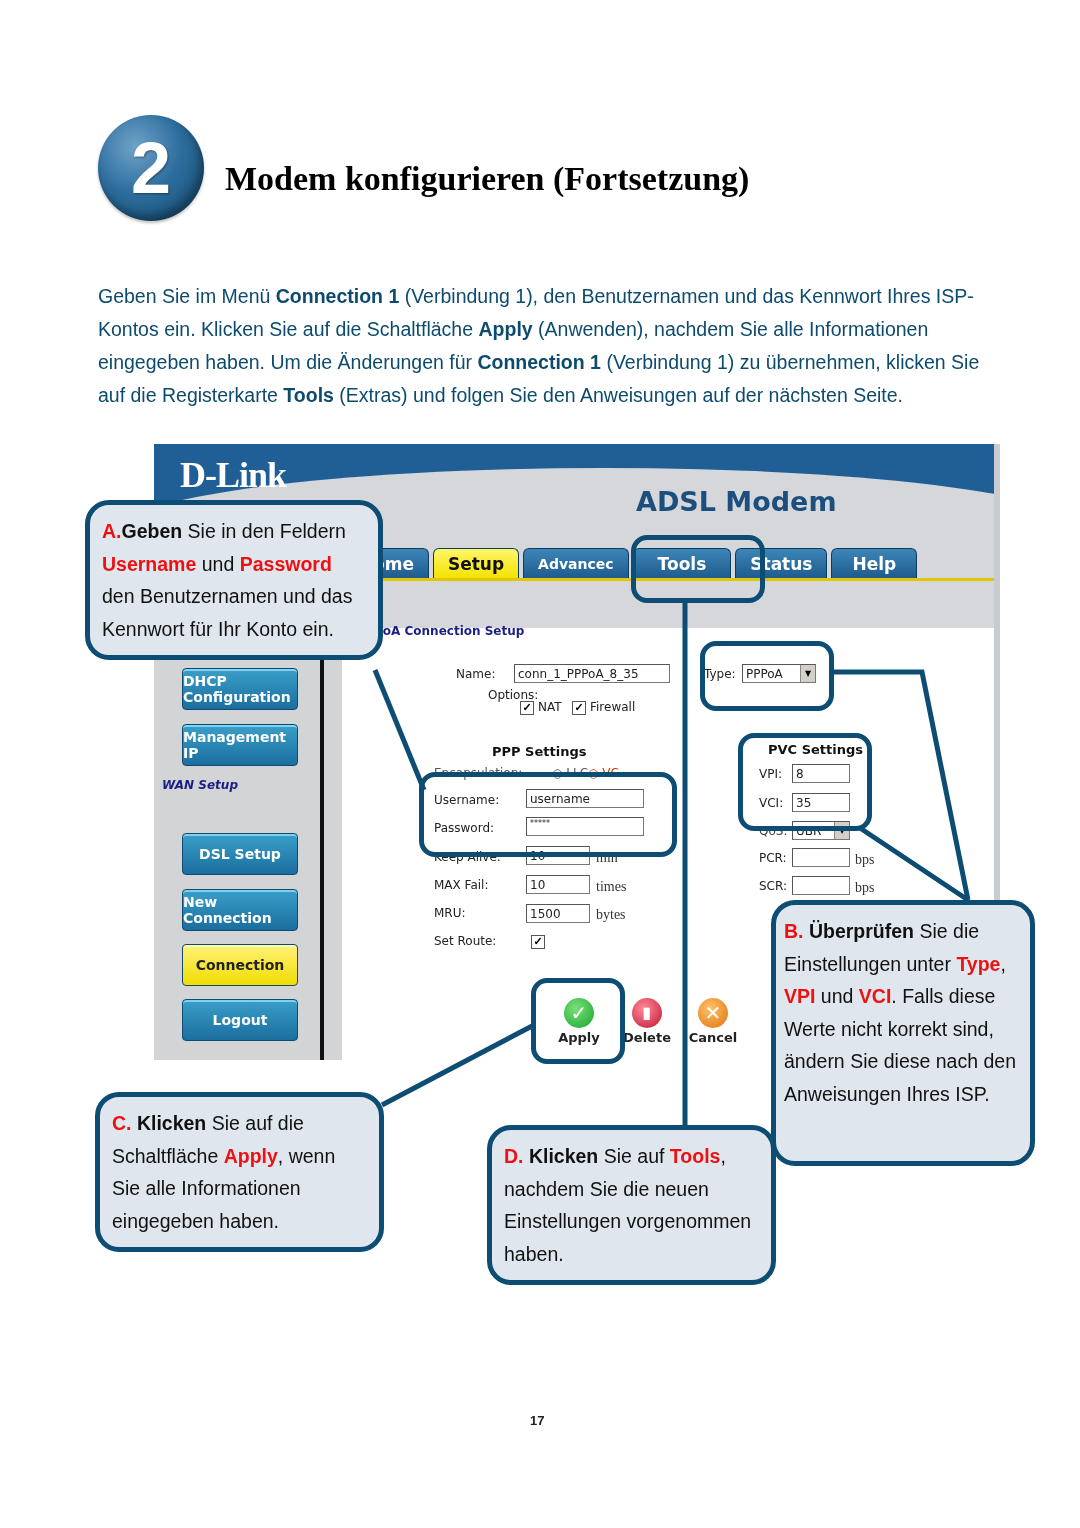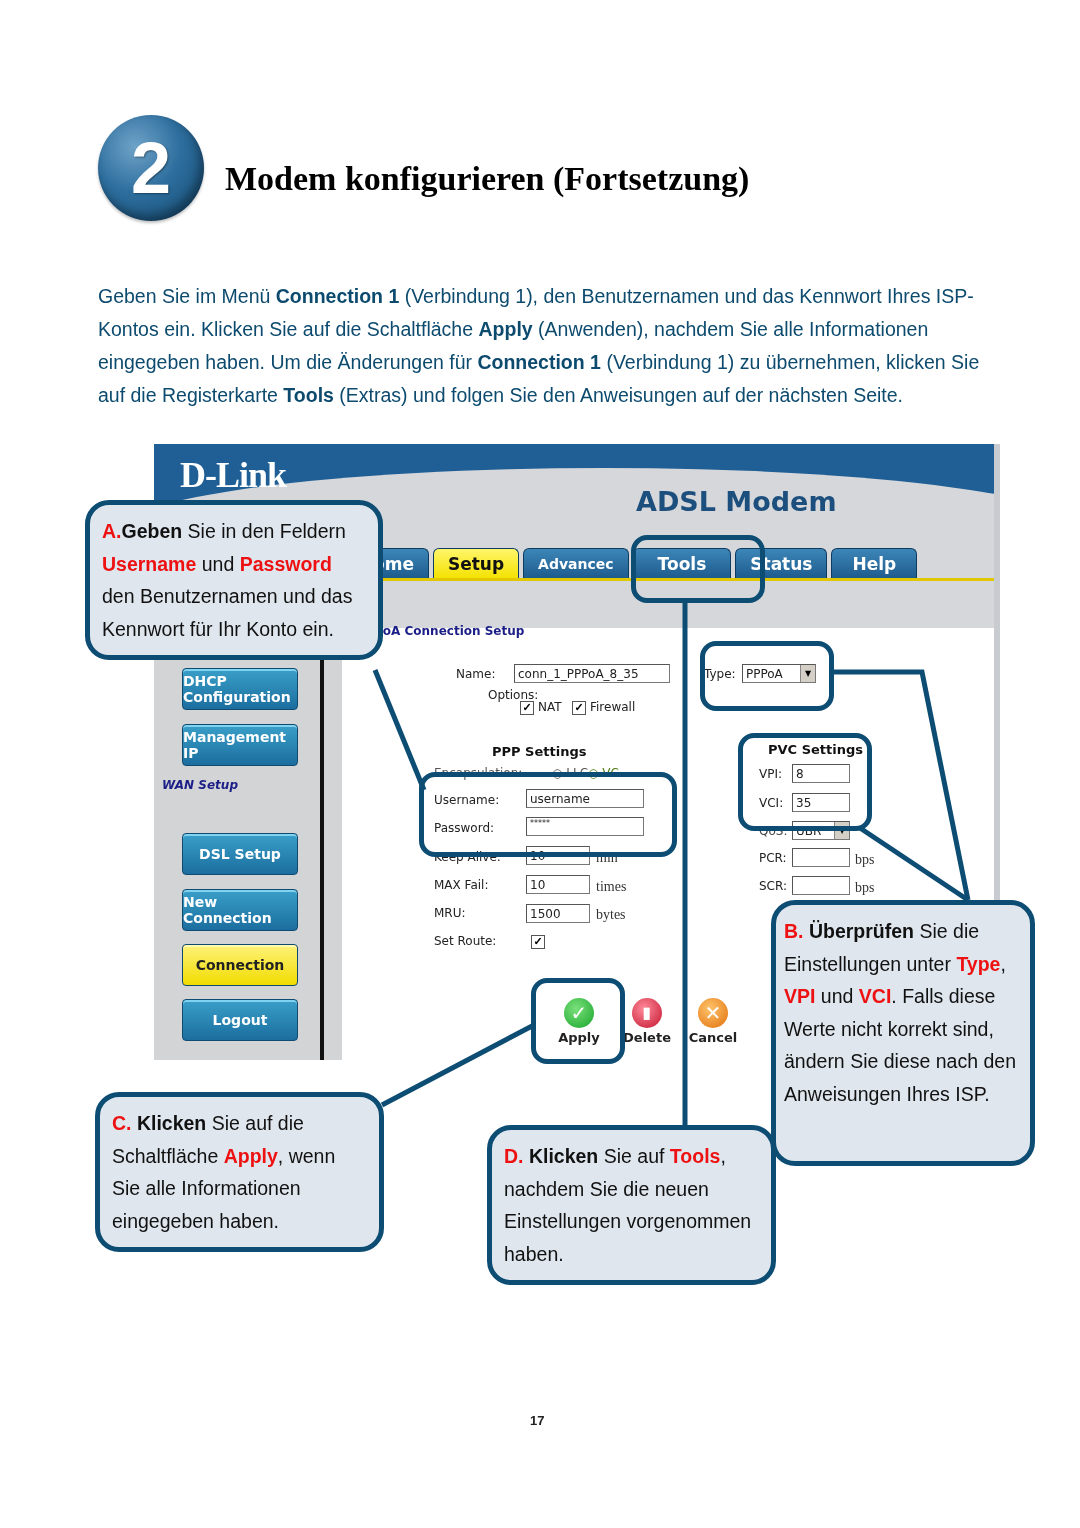--- a/index.html
+++ b/index.html
@@ -105,21 +105,21 @@
 
   <div class="lbl" style="left:302px;top:244px;margin-left:32px;">Options:</div>
   <div class="chk" style="left:366px;top:257px;">✓</div>
   <div class="lbl" style="left:384px;top:256px;">NAT</div>
   <div class="chk" style="left:418px;top:257px;">✓</div>
   <div class="lbl" style="left:436px;top:256px;">Firewall</div>
 
   <div class="sec" style="left:338px;top:300px;">PPP Settings</div>
   <div class="lbl" style="left:280px;top:322px;color:#555;">Encapsulation:</div>
   <div class="lbl" style="left:398px;top:322px;color:#555;">○ <span>LLC</span></div>
-  <div class="lbl" style="left:434px;top:322px;color:#4d7c0f;">○ <span>VC</span></div>
+  <div class="lbl" style="left:434px;top:322px;color:#c2410c;">○ <span>VC</span></div>
 
   <div class="lbl" style="left:280px;top:349px;">Username:</div>
   <div class="inp" style="left:372px;top:345px;width:118px;">username</div>
   <div class="lbl" style="left:280px;top:377px;">Password:</div>
   <div class="inp" style="left:372px;top:373px;width:118px;font-size:8px;line-height:12px;">*****</div>
 
   <div class="lbl" style="left:280px;top:406px;">Keep Alive:</div>
   <div class="inp" style="left:372px;top:402px;width:64px;">10</div>
   <div class="unit" style="left:442px;top:406px;">min</div>
 

